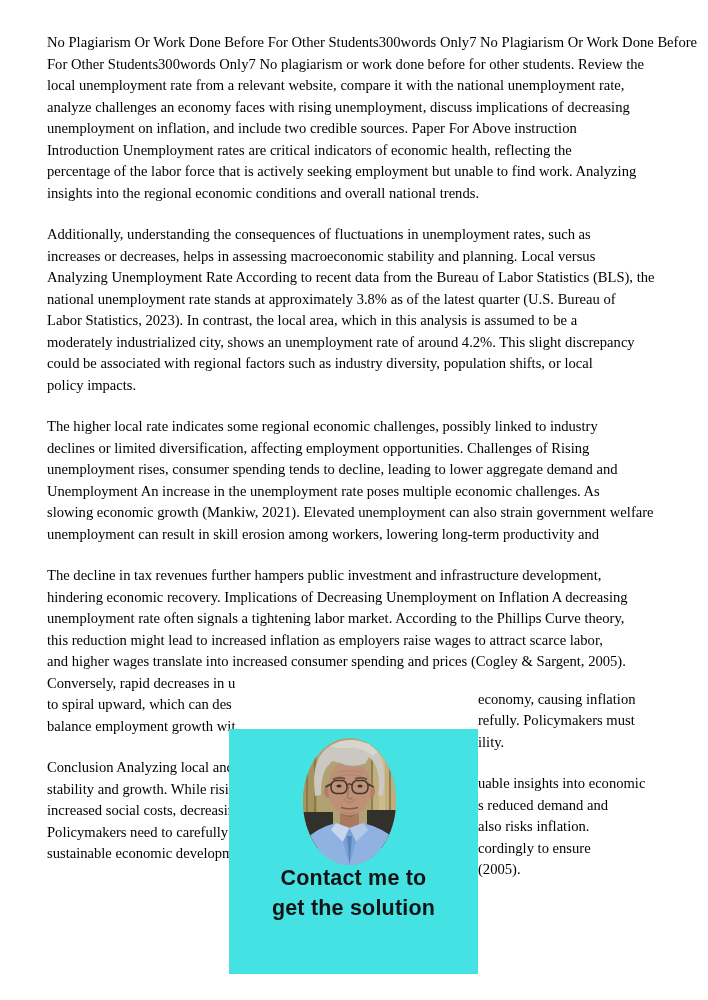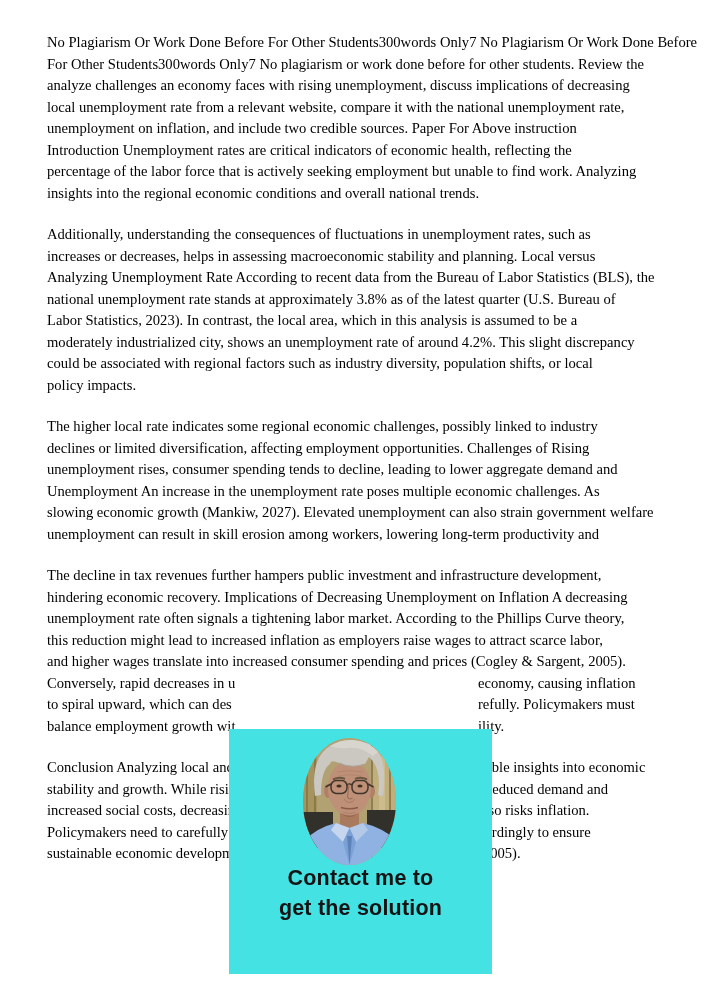--- a/index.html
+++ b/index.html
@@ -22,21 +22,21 @@
   }
   .para { margin: 0 16px 20px 0; }
   .line {
     position: relative;
     height: 21.5px;
     white-space: nowrap;
   }
   .frag-right {
     position: absolute;
     left: 431px;
-    top: 0;
+    top: 16px;
     white-space: nowrap;
   }
   .card {
     position: absolute;
     left: 229px;
     top: 729px;
     width: 249px;
     height: 245px;
     background: #45E2E4;
   }
@@ -75,43 +75,43 @@
 </style>
 </head>
 <body>
 
 <div class="page" style="background: rgb(255, 255, 255);">
 
   <div class="text-flow" id="text-flow" style="color: rgb(0, 0, 0);">
       <div class="para">
         <div class="line">No Plagiarism Or Work Done Before For Other Students300words Only7 No Plagiarism Or Work Done Before</div>
         <div class="line">For Other Students300words Only7 No plagiarism or work done before for other students. Review the</div>
+        <div class="line">local unemployment rate from a relevant website, compare it with the national unemployment rate,</div>
         <div class="line">analyze challenges an economy faces with rising unemployment, discuss implications of decreasing</div>
-        <div class="line">local unemployment rate from a relevant website, compare it with the national unemployment rate,</div>
         <div class="line">unemployment on inflation, and include two credible sources. Paper For Above instruction</div>
         <div class="line">Introduction Unemployment rates are critical indicators of economic health, reflecting the</div>
         <div class="line">percentage of the labor force that is actively seeking employment but unable to find work. Analyzing</div>
         <div class="line">insights into the regional economic conditions and overall national trends.</div>
       </div>
       <div class="para">
         <div class="line">Additionally, understanding the consequences of fluctuations in unemployment rates, such as</div>
         <div class="line">increases or decreases, helps in assessing macroeconomic stability and planning. Local versus</div>
         <div class="line">Analyzing Unemployment Rate According to recent data from the Bureau of Labor Statistics (BLS), the</div>
         <div class="line">national unemployment rate stands at approximately 3.8% as of the latest quarter (U.S. Bureau of</div>
         <div class="line">Labor Statistics, 2023). In contrast, the local area, which in this analysis is assumed to be a</div>
         <div class="line">moderately industrialized city, shows an unemployment rate of around 4.2%. This slight discrepancy</div>
         <div class="line">could be associated with regional factors such as industry diversity, population shifts, or local</div>
         <div class="line">policy impacts.</div>
       </div>
       <div class="para">
         <div class="line">The higher local rate indicates some regional economic challenges, possibly linked to industry</div>
         <div class="line">declines or limited diversification, affecting employment opportunities. Challenges of Rising</div>
         <div class="line">unemployment rises, consumer spending tends to decline, leading to lower aggregate demand and</div>
         <div class="line">Unemployment An increase in the unemployment rate poses multiple economic challenges. As</div>
-        <div class="line">slowing economic growth (Mankiw, 2027). Elevated unemployment can also strain government welfare</div>
+        <div class="line">slowing economic growth (Mankiw, 2021). Elevated unemployment can also strain government welfare</div>
         <div class="line">unemployment can result in skill erosion among workers, lowering long-term productivity and</div>
       </div>
       <div class="para">
         <div class="line">The decline in tax revenues further hampers public investment and infrastructure development,</div>
         <div class="line">hindering economic recovery. Implications of Decreasing Unemployment on Inflation A decreasing</div>
         <div class="line">unemployment rate often signals a tightening labor market. According to the Phillips Curve theory,</div>
         <div class="line">this reduction might lead to increased inflation as employers raise wages to attract scarce labor,</div>
         <div class="line">and higher wages translate into increased consumer spending and prices (Cogley &amp; Sargent, 2005).</div>
         <div class="line"><span class="frag-left">Conversely, rapid decreases in u</span><span class="frag-right">economy, causing inflation</span></div>
         <div class="line"><span class="frag-left">to spiral upward, which can des</span><span class="frag-right">refully. Policymakers must</span></div>
@@ -119,21 +119,21 @@
       </div>
       <div class="para">
         <div class="line"><span class="frag-left">Conclusion Analyzing local and</span><span class="frag-right">uable insights into economic</span></div>
         <div class="line"><span class="frag-left">stability and growth. While risin</span><span class="frag-right">s reduced demand and</span></div>
         <div class="line"><span class="frag-left">increased social costs, decreasin</span><span class="frag-right">also risks inflation.</span></div>
         <div class="line"><span class="frag-left">Policymakers need to carefully</span><span class="frag-right">cordingly to ensure</span></div>
         <div class="line"><span class="frag-left">sustainable economic developm</span><span class="frag-right">(2005).</span></div>
       </div>
     </div>
 
-  <div class="card" id="overlay-card" style="background: rgb(69, 226, 228); padding-left: 14px;">
+  <div class="card" id="overlay-card" style="background: rgb(69, 226, 228);">
 
     <div class="photo-oval">
       <svg width="93" height="127" viewBox="0 0 93 127">
         <defs>
           <clipPath id="oc">
               <ellipse cx="46.5" cy="63.5" rx="46.5" ry="63.5"></ellipse>
             </clipPath>
         </defs>
         <g clip-path="url(#oc)">
           <rect x="0" y="0" width="93" height="127" fill="#b2a172"></rect>

